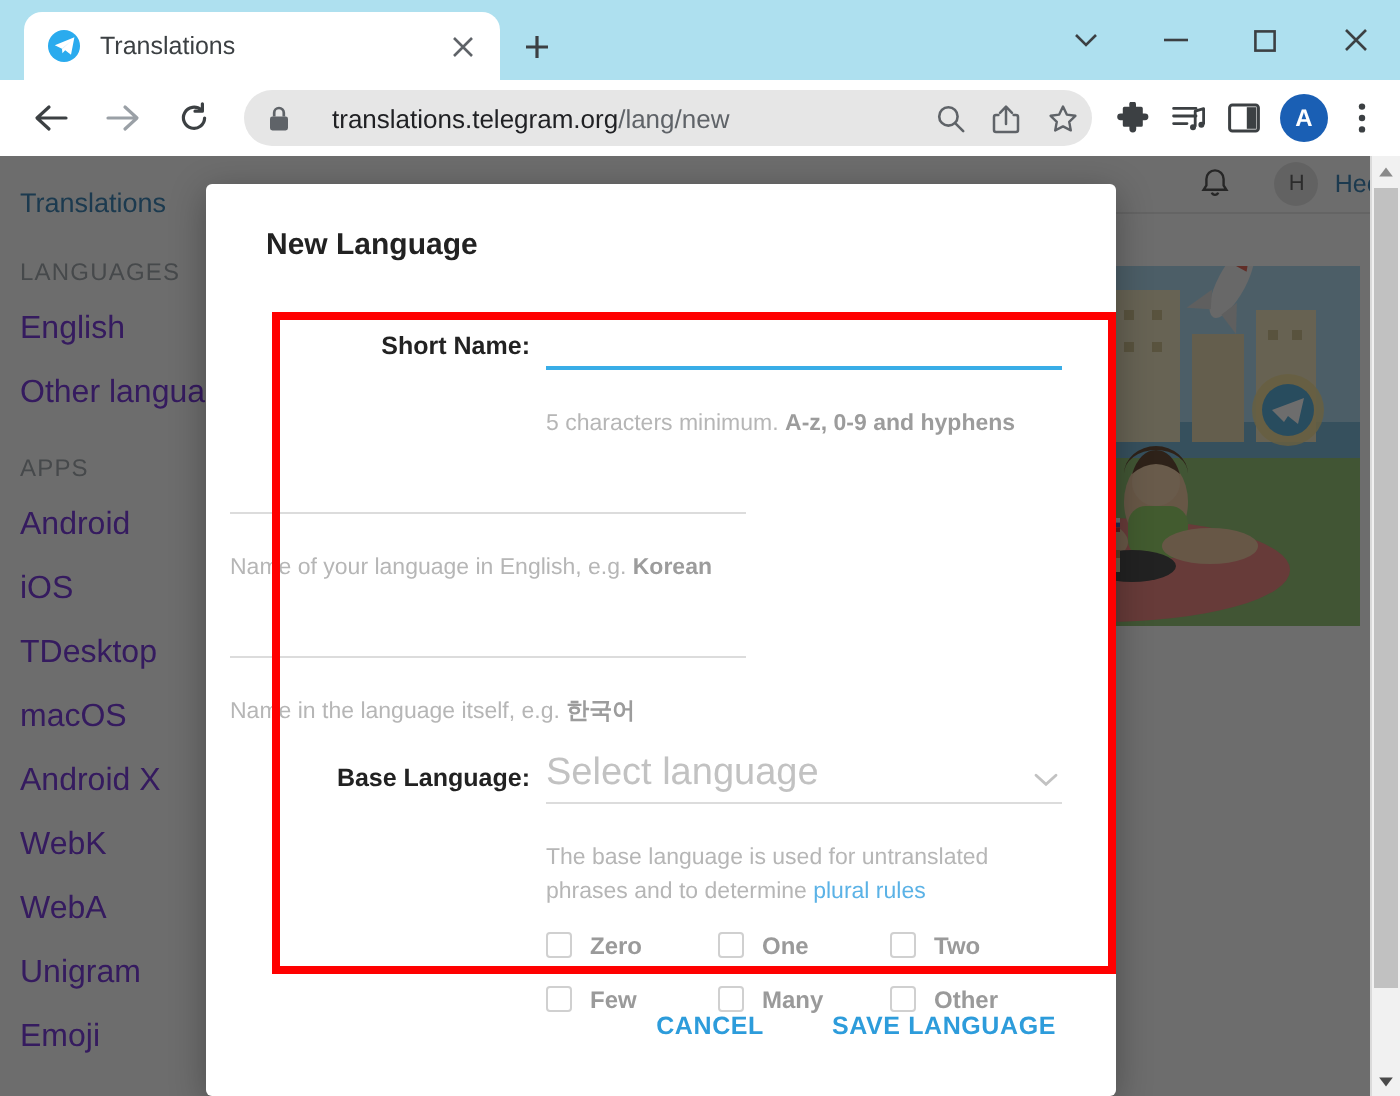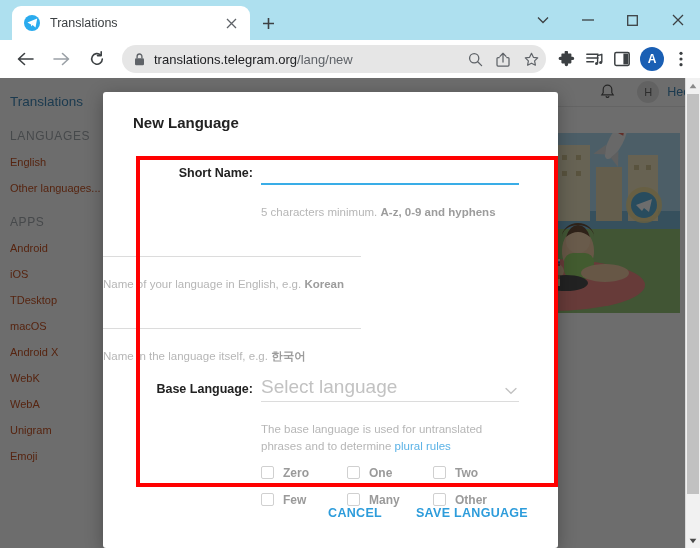--- a/index.html
+++ b/index.html
@@ -79,21 +79,21 @@
     margin-left: 10px;
     height: 28px;
     flex: 1;
     background: #e6e6e6;
     border-radius: 14px;
     display: flex; align-items: center;
     min-width: 0;
   }
   .lock-icon { margin-left: 12px; flex: none; display:flex; }
   .url {
-    margin-left: 9px;
+    margin-left: 21px;
     font-size: 13px;
     color: #202124;
     white-space: nowrap;
     overflow: hidden;
     flex: 1;
   }
   .url .dim { color: #5f6368; }
   .omni-icon {
     width: 26px; height: 26px; margin-right: 2px;
     display: flex; align-items: center; justify-content: center;
@@ -136,21 +136,21 @@
   .brand {
     font-size: 13.5px; color: #2a7ab0;
     padding: 6px 0 6px 10px;
   }
   .side-head {
     font-size: 12px; color: #9aa0a6;
     letter-spacing: .6px;
     padding: 14px 0 6px 10px;
   }
   .side-item {
-    font-size: 11px; color: #c2410c;
+    font-size: 16px; color: #6d28d9;
     padding: 7px 0 7px 10px;
     white-space: nowrap;
   }
   .sep {
     position: absolute; left: 0; top: 28px;
     width: 700px; height: 1px; background: #e8e8e8;
   }
   .topbar {
     position: absolute; left: 103px; top: 0;
     width: 597px; height: 28px;
@@ -229,21 +229,21 @@
     position: absolute; left: 30px; top: 22px;
     font-size: 15px; font-weight: bold; color: #222;
   }
   .highlight-box {
     position: absolute; left: 33px; top: 64px;
     width: 422px; height: 331px;
     border: 4px solid #ff0000;
     box-sizing: border-box;
     pointer-events: none;
   }
-  .form { position: absolute; left: 0; top: 64px; width: 455px; }
+  .form { position: absolute; left: 12px; top: 64px; width: 455px; }
   .row {
     position: relative;
     display: flex;
     padding: 0 0 0 0;
     margin-bottom: 0;
   }
   .row-label {
     width: 158px;
     text-align: right;
     font-size: 12.5px;

